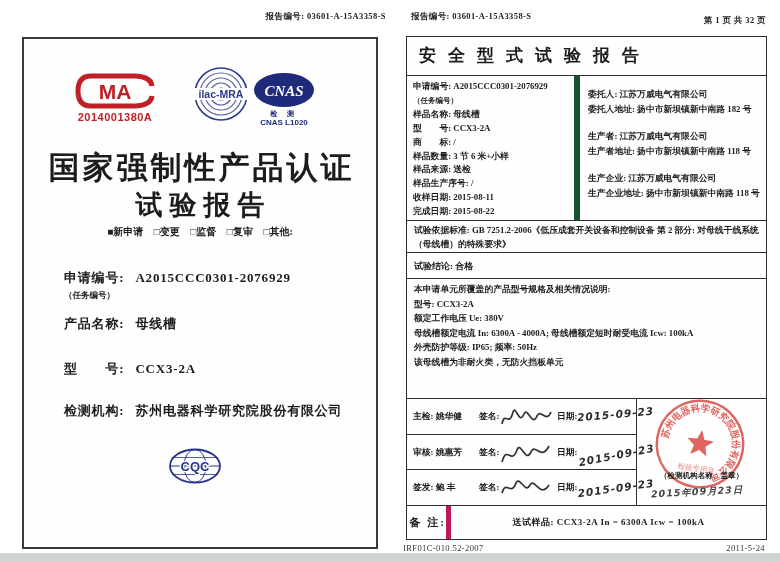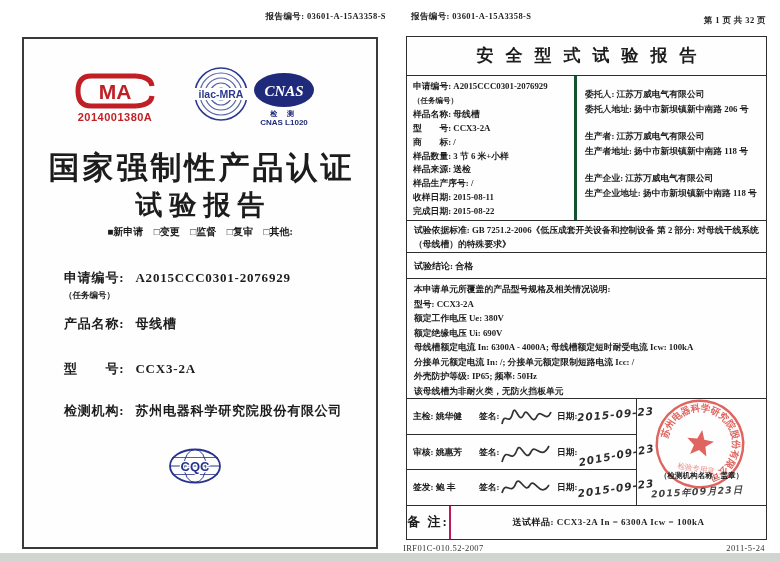--- a/index.html
+++ b/index.html
@@ -25,28 +25,28 @@
   .apply{left:0;top:186px;width:100%;text-align:center;font-size:10px;font-weight:bold;}
   .apply span{margin:0 4px;}
   .fld{left:40px;font-size:13px;font-weight:bold;letter-spacing:.8px;white-space:nowrap;}
   .fld .fvalue{margin-left:7px;}
   .fnote{left:40px;font-size:8.5px;font-weight:bold;}
 
   
   #page-right{position:absolute;left:406px;top:36px;width:359px;height:502px;
               border:1.5px solid #2e2e2e;background:#fefefe;}
   #page-right .row{box-sizing:border-box;border-bottom:1px solid #2e2e2e;position:relative;}
-  .r-title{height:39px;line-height:38px;text-align:center;font-size:17px;font-weight:bold;
+  .r-title{height:39px;line-height:38px;font-size:17px;font-weight:bold;
            letter-spacing:12px;text-indent:12px;white-space:nowrap;}
   .r-info{height:145px;}
   .r-info-left{position:absolute;left:0;top:0;width:167px;height:100%;box-sizing:border-box;padding:4px 2px 0 6px;}
   .r-info-left p{margin:0;font-size:8.8px;font-weight:bold;line-height:13.9px;white-space:nowrap;}
   .r-info-left p:nth-child(2){font-size:7.5px;}
   .r-info-right{position:absolute;left:167px;top:0;right:0;height:100%;box-sizing:border-box;
-                border-left:3px solid #14532d;padding:11px 2px 0 8px;}
+                border-left:6px solid #14532d;padding:11px 2px 0 8px;}
   .r-info-right .group{margin-bottom:13px;}
   .r-info-right p{margin:0;font-size:8.8px;font-weight:bold;line-height:14.5px;white-space:nowrap;}
   .r-standard{height:32px;font-size:8.8px;font-weight:bold;line-height:13.5px;padding:3px 7px 0 7px;}
   .r-conclusion{height:26px;font-size:9px;font-weight:bold;padding:7px 7px 16px 7px;}
   .r-specs{height:120px;padding:3px 7px 0 7px;}
   .r-specs p{margin:0;font-size:8.8px;font-weight:bold;line-height:14.5px;white-space:nowrap;}
   .r-sign{height:107px;}
   .sig-rows{position:absolute;left:0;top:0;width:229px;height:100%;}
   .sig-row{height:35.6px;box-sizing:border-box;border-bottom:1px solid #2e2e2e;position:relative;}
   .sig-row:last-child{border-bottom:none;}
@@ -57,22 +57,22 @@
   .hand{font-family:"DejaVu Sans",sans-serif;font-style:italic;font-weight:bold;color:#2a2a2a;
         font-size:10.5px;letter-spacing:1px;white-space:nowrap;}
   .sig-date{left:170px;top:9px;transform:rotate(-5deg);}
   .rot2{transform:rotate(-11deg) translateY(5px);}
   .rot3{transform:rotate(-8deg) translateY(3px);}
   .stamp-cell{position:absolute;left:229px;top:0;right:0;height:100%;border-left:1px solid #2e2e2e;}
   .stamp-svg{left:16px;top:-2px;transform:rotate(9deg);opacity:.92;}
   .stamp-cap{left:0;bottom:24px;width:100%;text-align:center;font-size:7.6px;font-weight:bold;color:#1c1c1c;}
   .stamp-date{left:14px;bottom:6px;transform:rotate(-3deg);font-size:9.5px;color:#444;}
   .r-remark{height:33px;border-bottom:none !important;display:flex;}
-  .remark-label{width:44px;box-sizing:border-box;border-right:2px solid #be185d;text-align:center;
-                line-height:32px;font-size:13px;font-weight:bold;letter-spacing:2px;}
+  .remark-label{width:44px;box-sizing:border-box;border-right:5px solid #be185d;text-align:right;
+                line-height:32px;font-size:11px;font-weight:bold;letter-spacing:2px;}
   .remark-value{flex:1;text-align:center;line-height:32px;font-size:9px;font-weight:bold;letter-spacing:.5px;white-space:nowrap;}
 
   .scan-band{left:0;top:553px;width:780px;height:8px;background:#c6cac6;opacity:.8;}
 </style>
 </head>
 <body>
 
 <div class="canvas">
 
   <div class="abs hdr" style="left:226px;top:11px;width:160px;text-align:right;">报告编号: 03601-A-15A3358-S</div>
@@ -161,44 +161,42 @@
         <p>商　　标: /</p>
         <p>样品数量: 3 节 6 米+小样</p>
         <p>样品来源: 送检</p>
         <p>样品生产序号: /</p>
         <p>收样日期: 2015-08-11</p>
         <p>完成日期: 2015-08-22</p>
       </div>
       <div class="r-info-right">
         <div class="group">
           <p>委托人: 江苏万威电气有限公司</p>
-          <p>委托人地址: 扬中市新坝镇新中南路 206 号</p>
+          <p>委托人地址: 扬中市新坝镇新中南路 182 号</p>
         </div>
         <div class="group">
           <p>生产者: 江苏万威电气有限公司</p>
           <p>生产者地址: 扬中市新坝镇新中南路 118 号</p>
         </div>
         <div class="group">
           <p>生产企业: 江苏万威电气有限公司</p>
           <p>生产企业地址: 扬中市新坝镇新中南路 118 号</p>
         </div>
       </div>
     </div>
 
     <div class="row r-standard">试验依据标准: GB 7251.2-2006《低压成套开关设备和控制设备 第 2 部分: 对母线干线系统（母线槽）的特殊要求》</div>
 
     <div class="row r-conclusion">试验结论: 合格</div>
 
     <div class="row r-specs">
       <p>本申请单元所覆盖的产品型号规格及相关情况说明:</p>
       <p>型号: CCX3-2A</p>
       <p>额定工作电压 Ue: 380V</p>
-      <p>额定绝缘电压 Ui: 690V</p>
       <p>母线槽额定电流 In: 6300A - 4000A; 母线槽额定短时耐受电流 Icw: 100kA</p>
-      <p>分接单元额定电流 In: /; 分接单元额定限制短路电流 Icc: /</p>
       <p>外壳防护等级: IP65; 频率: 50Hz</p>
       <p>该母线槽为非耐火类，无防火挡板单元</p>
     </div>
 
     <div class="row r-sign">
       <div class="sig-rows">
 
         <div class="sig-row">
           <span class="abs sig-role">主检: 姚华健</span>
           <span class="abs sig-label">签名:</span>

